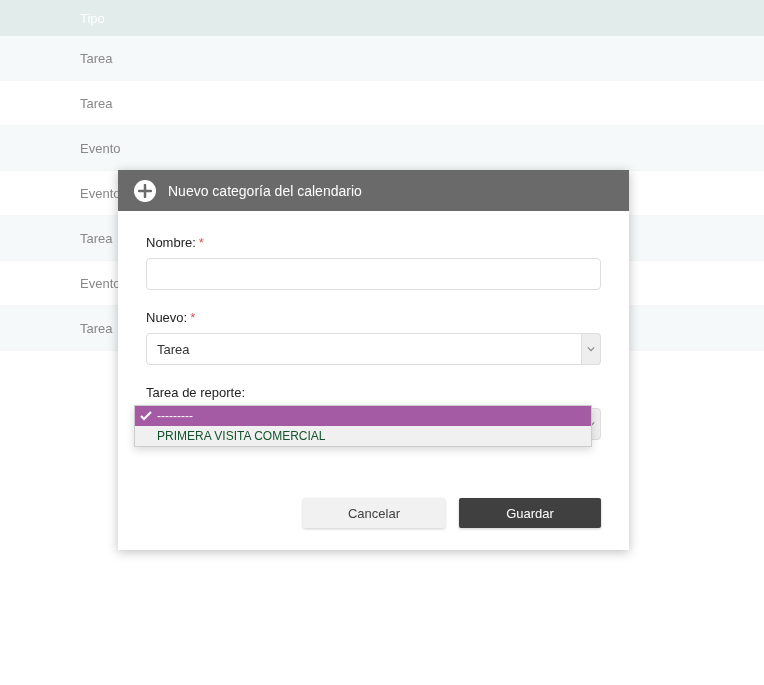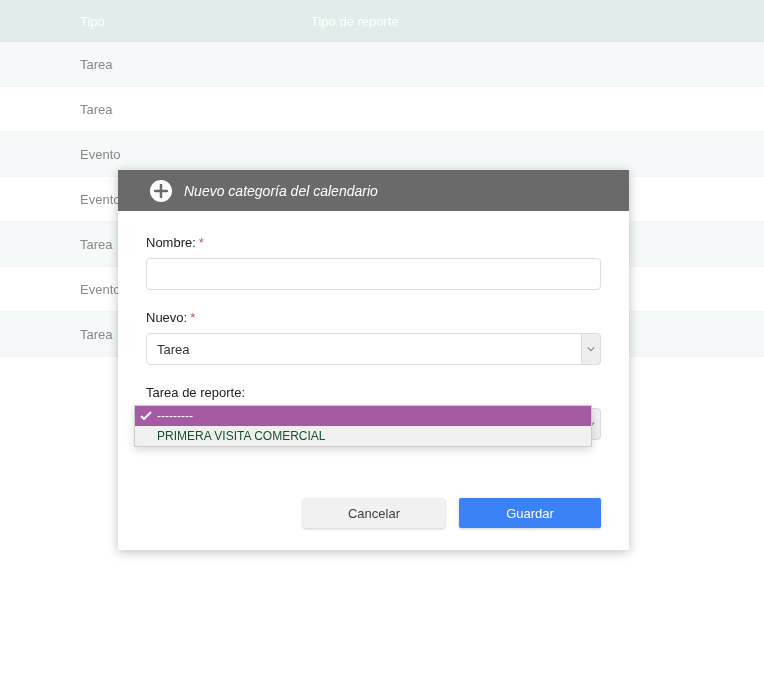--- a/index.html
+++ b/index.html
@@ -13,25 +13,24 @@
       width: 764px;
       height: 685px;
       overflow: hidden;
       position: relative;
     }
     .table-container {
       width: 100%;
     }
     .table-header {
       background: #e1eceb;
-      height: 42px;
+      height: 36px;
       display: flex;
       align-items: center;
       padding-left: 80px;
-      gap: 28px;
     }
     .table-header-cell {
       color: #fff;
       font-size: 13px;
       font-weight: 500;
     }
     .col-tipo {
       width: 203px;
     }
     .col-reporte {
@@ -69,23 +68,22 @@
       width: 511px;
       background: #fff;
       box-shadow: 0 2px 10px rgba(0,0,0,0.25);
       pointer-events: auto;
     }
     .modal-header {
       background: #6a6a6a;
       height: 41px;
       display: flex;
       align-items: center;
-      padding: 0 32px;
+      padding: 0 16px;
       gap: 12px;
-      font-style: italic;
     }
     .plus-icon {
       width: 22px;
       height: 22px;
       border-radius: 50%;
       background: #fff;
       display: flex;
       align-items: center;
       justify-content: center;
       flex-shrink: 0;
@@ -206,31 +204,30 @@
       border-radius: 2px;
       font-size: 13px;
       cursor: pointer;
       box-shadow: 0 1px 3px rgba(0,0,0,0.2);
     }
     .btn-cancel {
       background: #f1f1f1;
       color: #404040;
     }
     .btn-save {
-      background: #3b82f6;
+      background: #404040;
       color: #fff;
     }
   </style>
 </head>
 <body>
 
 <div class="table-container">
   <div class="table-header">
     <div class="table-header-cell col-tipo">Tipo</div>
-    <div class="table-header-cell col-reporte">Tipo de reporte</div>
   </div>
   <div class="table-row">
     <div class="table-cell col-tipo">Tarea</div>
   </div>
   <div class="table-row">
     <div class="table-cell col-tipo">Tarea</div>
   </div>
   <div class="table-row">
     <div class="table-cell col-tipo">Evento</div>
   </div>

